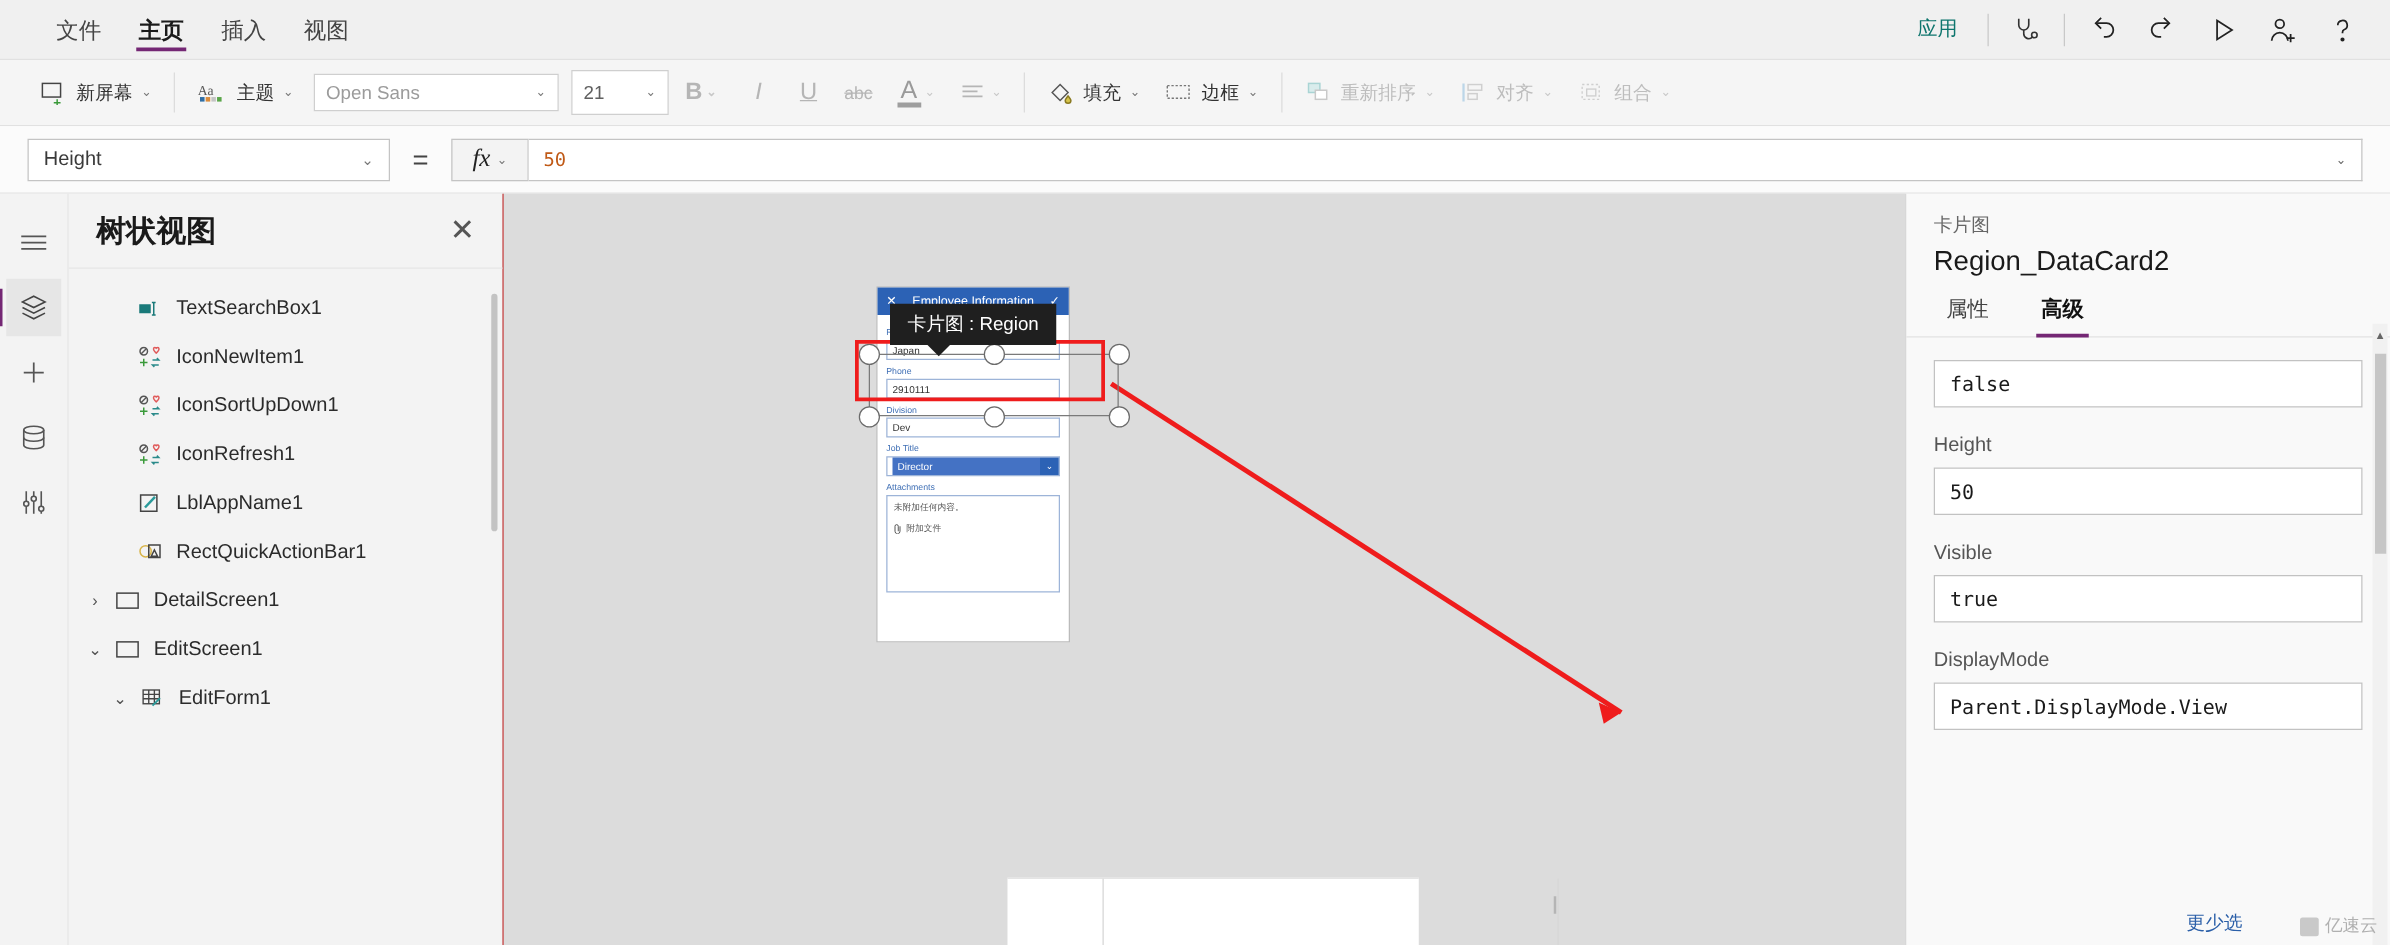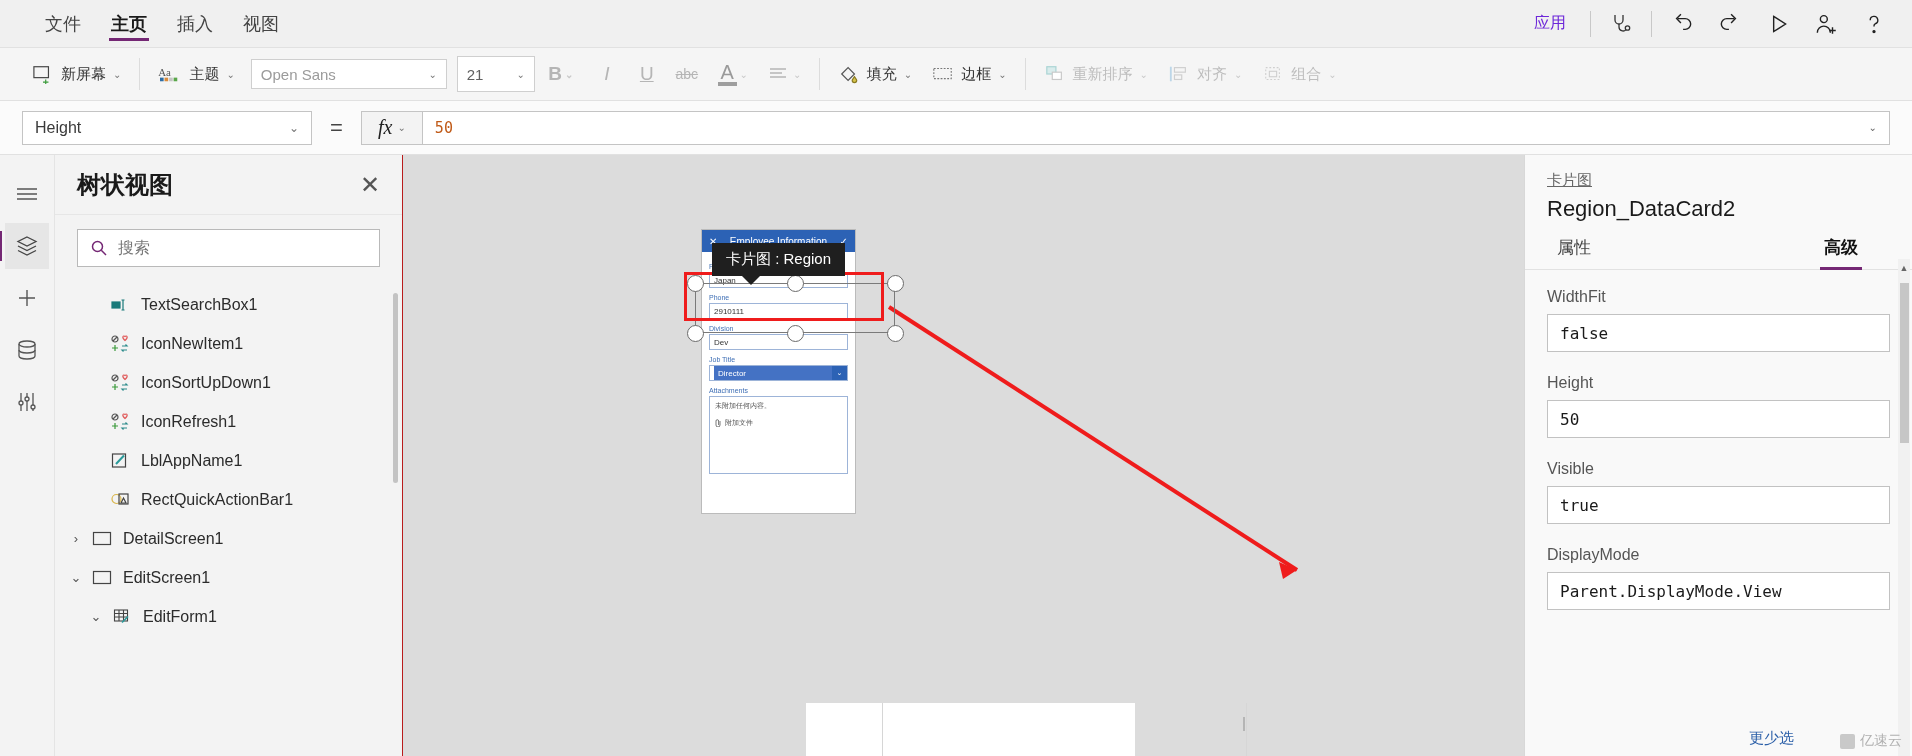--- a/index.html
+++ b/index.html
@@ -21,21 +21,21 @@
   .menu-tab {
     position:relative; display:flex; align-items:center; padding:4px 15px;
     font-size:18px; color:#444; cursor:pointer;
   }
   .menu-tab.active { color:#1a1a1a; font-weight:bold; }
   .menu-tab.active::after {
     content:""; position:absolute; left:13px; right:13px; bottom:6px;
     height:3px; background:#742774;
   }
   .menu-right { margin-left:auto; display:flex; align-items:center; padding-right:14px; gap:0px; }
-  .menu-right .txtbtn { font-size:16px; color:#6d28d9; padding:0 18px; cursor:pointer; }
+  .menu-right .txtbtn { font-size:16px; color:#0f766e; padding:0 18px; cursor:pointer; }
   .vsep { width:1px; height:26px; background:#c8c8c8; margin:0 6px; }
   .icobtn {
     width:48px; height:40px; display:flex; align-items:center; justify-content:center;
     cursor:pointer; color:#333;
   }
   .icobtn svg { display:block; }
 
   
   .ribbon {
     height:53px; background:#f5f5f5; display:flex; align-items:center;
@@ -203,23 +203,23 @@
     border-top:9px solid #1f1f1f;
   }
   .arrow-svg { position:absolute; left:0; top:0; pointer-events:none; }
 
   
   .rightpanel {
     width:388px; background:#f9f9f9; border-left:1px solid #d8d8d8;
     display:flex; flex-direction:column; position:relative;
   }
   .rp-head { padding:16px 22px 0 22px; }
-  .rp-kind { font-size:15px; color:#666;text-decoration:underline; }
+  .rp-kind { font-size:15px; color:#666; }
   .rp-name { font-size:22px; color:#1a1a1a; margin-top:6px; }
-  .rp-tabs { display:flex; gap:16px; padding:0 22px; margin-top:14px; border-bottom:1px solid #e2e2e2;justify-content:space-between;}
+  .rp-tabs { display:flex; gap:0; padding:0 22px; margin-top:14px; border-bottom:1px solid #e2e2e2;}
   .rp-tab {
     position:relative; font-size:17px; color:#444; padding:0 10px 10px 10px;
     margin-right:22px; cursor:pointer;
   }
   .rp-tab.active { font-weight:bold; color:#111; }
   .rp-tab.active::after {
     content:""; position:absolute; left:6px; right:6px; bottom:-1px; height:3px; background:#742774;
   }
   .rp-body { flex:1; padding:18px 22px 0 22px; overflow:hidden; }
   .prop-label { font-size:16px; color:#555; margin-bottom:8px; }
@@ -482,29 +482,20 @@
             <circle cx="11" cy="9" r="2"></circle>
             <circle cx="17" cy="17" r="2"></circle>
         </svg>
       </div>
     </div>
 
     <div class="treepanel">
       <div class="tree-head">
         <div class="tree-title">树状视图</div>
         <div class="tree-close">✕</div>
-      </div>
-      <div class="tree-search-wrap">
-        <div class="tree-search">
-          <svg width="18" height="18" viewBox="0 0 18 18" fill="none" stroke="#742774" stroke-width="1.5">
-            <circle cx="7.5" cy="7.5" r="5"></circle>
-              <path d="M11.3 11.3L16 16"></path>
-          </svg>
-          <span class="ph">搜索</span>
-        </div>
       </div>
       <div class="tree-list">
 
         <div class="tree-row ind1">
           <span class="tico">
             <svg width="18" height="14" viewBox="0 0 18 14" fill="none" stroke="#1a7a7a" stroke-width="1.2">
               <rect x="1" y="4" width="8" height="6" fill="#1a7a7a"></rect>
                 <path d="M12 2v10M10.5 2h3M10.5 12h3"></path>
             </svg>
           </span>
@@ -681,21 +672,20 @@
     <div class="rightpanel">
       <div class="rp-head">
         <div class="rp-kind">卡片图</div>
         <div class="rp-name">Region_DataCard2</div>
       </div>
       <div class="rp-tabs">
         <div class="rp-tab"><span>属性</span></div>
         <div class="rp-tab active"><span>高级</span></div>
       </div>
       <div class="rp-body">
-        <div class="prop-label">WidthFit</div>
         <div class="prop-input">
             <span>false</span>
           </div>
 
         <div class="prop-label">Height</div>
         <div class="prop-input">
             <span>50</span>
           </div>
 
         <div class="prop-label">Visible</div>

